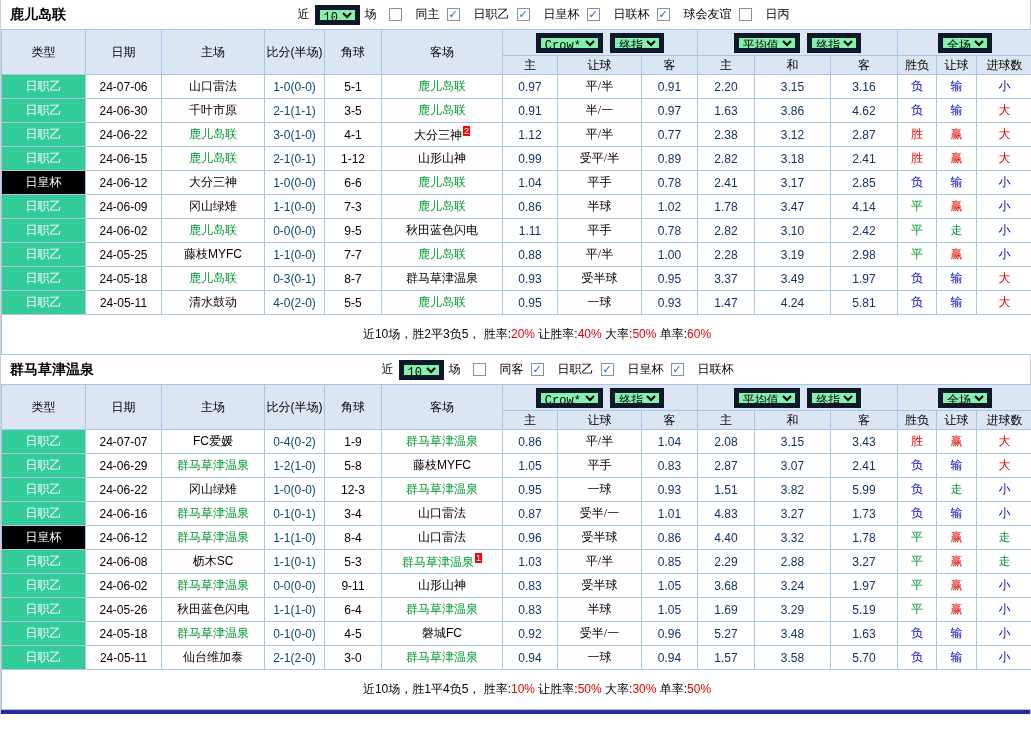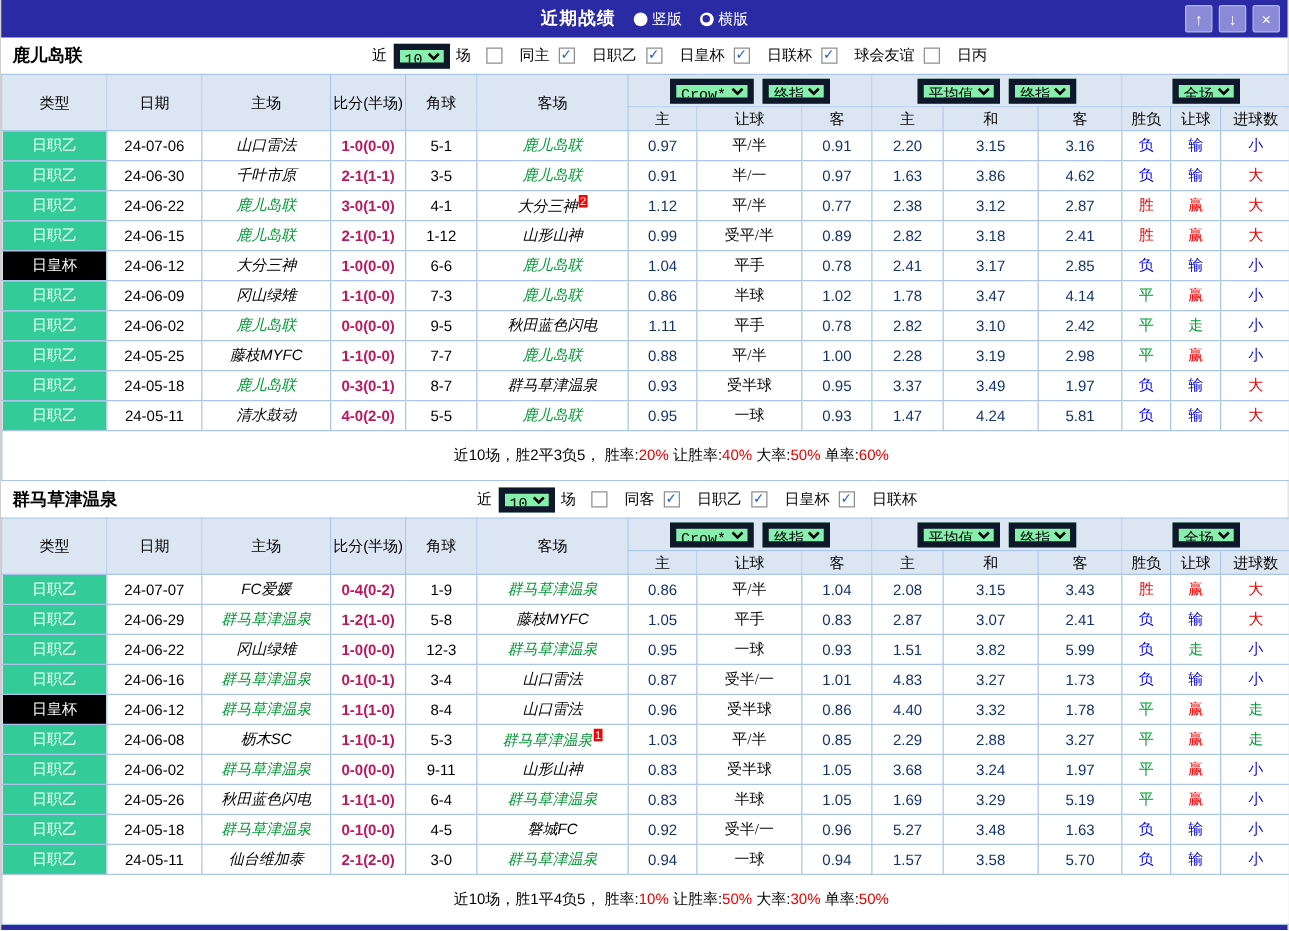--- a/index.html
+++ b/index.html
@@ -46,57 +46,39 @@
 
   
   table { width: 1031px; border-collapse: collapse; table-layout: fixed; font-size: 12px; }
   th, td { border: 1px solid #a9c6e8; text-align: center; white-space: nowrap; overflow: hidden; padding: 0; }
   thead th { background: #dce6f2; font-weight: normal; height: 26px; color: #000; }
   thead tr.sub th { height: 19px; }
   .ctrl select { margin: 0 2px; }
   tbody td { height: 24px; background: #fff; color: #000; }
   .lg-green { background: #33cc99; color: #fff; }
   .lg-black { background: #000; color: #fff; }
-  td.team .tname { color: #000; font-style: italic; }
+  td.team .tname { color: #000; }
   td.team.focus .tname { color: #009933; }
-  td.score { color: #be185d; font-weight: bold; }
+  td.score { color: #0c4a6e; }
   td.odds { color: #13336b; }
   td.hc { color: #000; font-family: Liberation Serif, serif; }
   .c-red { color: #e60000; }
   .c-blue { color: #0000dd; }
   .c-green { color: #009933; }
   sup.badge { background: #ff0000; color: #fff; font-size: 9px; line-height: 10px; padding: 0 1px; margin-left: 1px; }
   tfoot td { height: 40px; background: #fff; padding-left: 40px; }
   .summary { font-size: 12px; color: #000; }
 
   .bottom-line { height: 4px; background: #2a2aa5; }
 </style>
 </head>
 <body>
 
 <div class="window">
 
-  <div class="topbar">
-    <div class="topbar-center">
-      <span class="title">近期战绩</span>
-      <label class="radio-opt">
-        <span class="radio"></span>
-        <span>竖版</span>
-      </label>
-      <label class="radio-opt">
-        <span class="radio selected"></span>
-        <span>横版</span>
-      </label>
-    </div>
-    <div class="tb-btns">
-      <button class="tb-btn">↑</button>
-      <button class="tb-btn">↓</button>
-      <button class="tb-btn">×</button>
-    </div>
-  </div>
 
   <div class="section">
     <div class="section-bar">
       <span class="team-name">鹿儿岛联</span>
       <div class="filters">
         <span>近</span>
         <select>
           <option>10</option>
         </select>
         <span>场</span>

